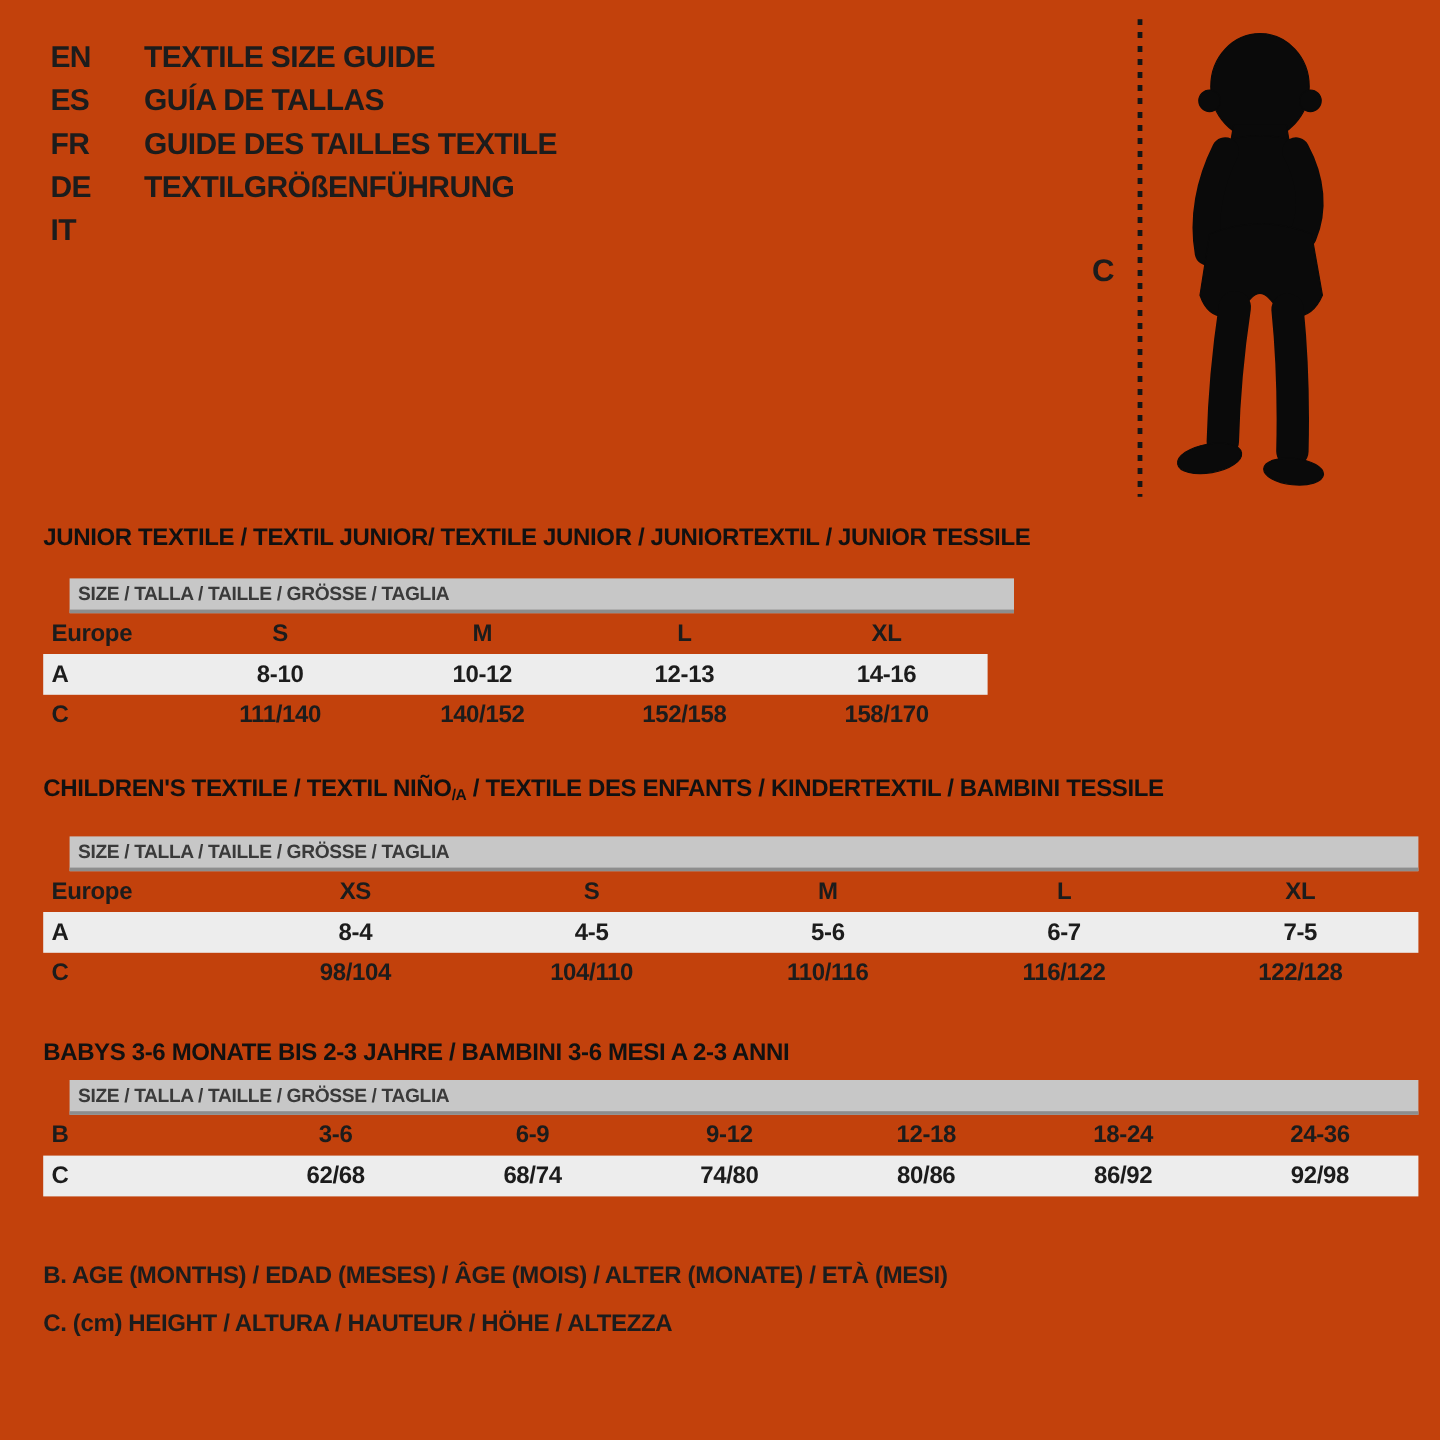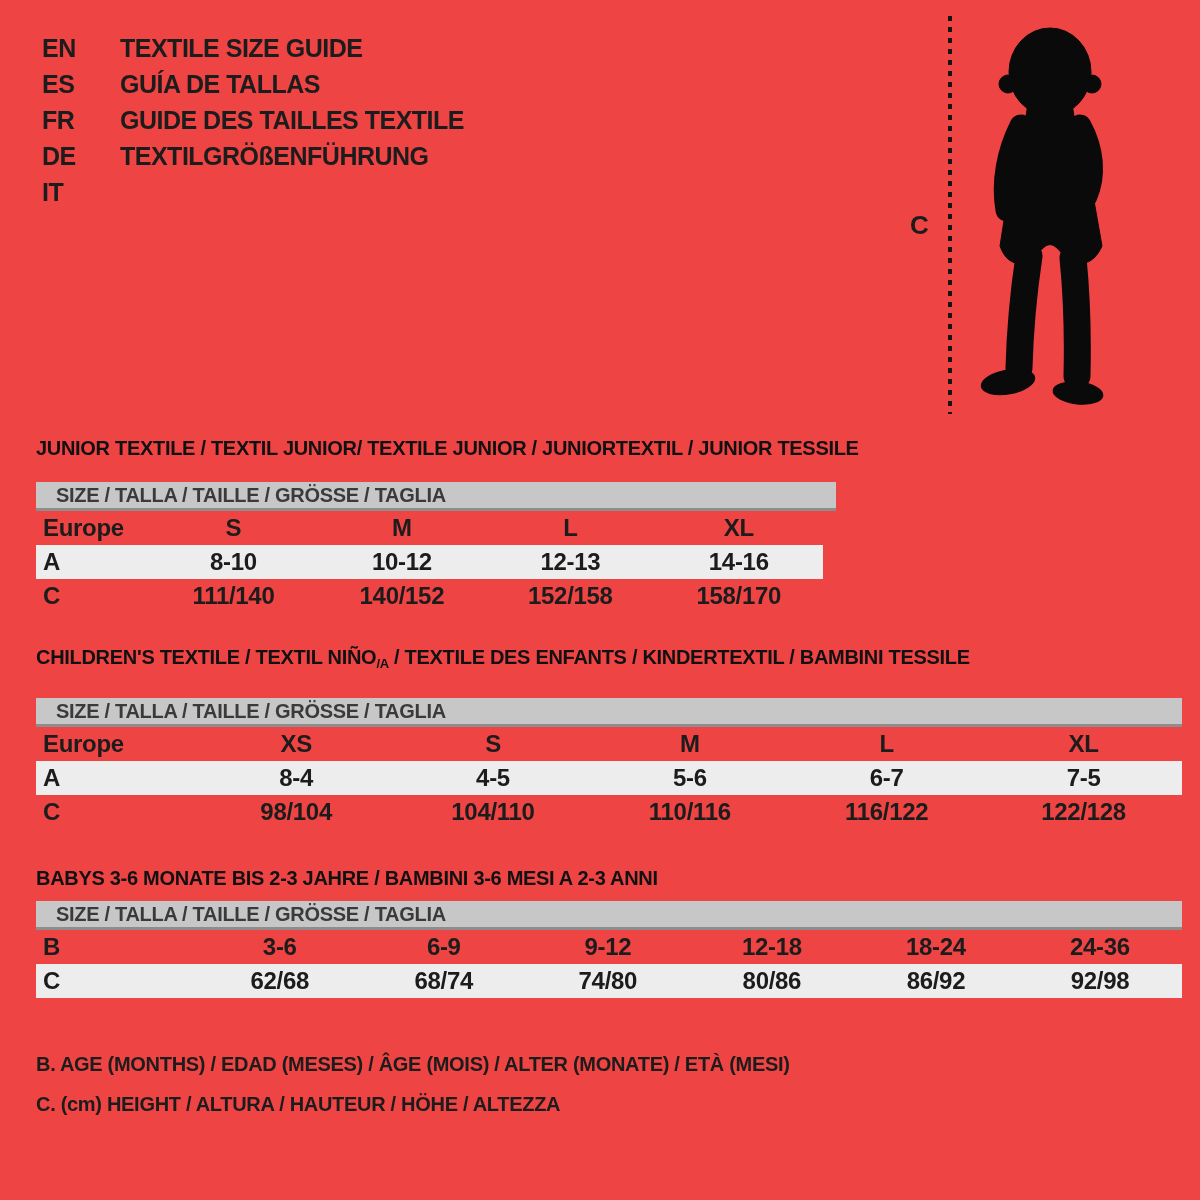--- a/index.html
+++ b/index.html
@@ -4,21 +4,21 @@
 <style>
   html, body {
     margin: 0;
     padding: 0;
     background: #ffffff;
   }
   .canvas {
     position: relative;
     width: 1200px;
     height: 1200px;
-    background: #ef4444;
+    background: #c2410c;
     font-family: "Liberation Sans", sans-serif;
     font-weight: bold;
     color: #1c1c1c;
     overflow: hidden;
   }
 
   
   .lang-block {
     position: absolute;
     left: 42px;
@@ -71,35 +71,36 @@
     white-space: nowrap;
   }
   .title-line { line-height: 38px; }
   .sub-part { font-size: 13px; vertical-align: -4px; }
 
   .size-bar {
     margin-top: 22px;
     height: 26px;
     background: #c7c7c7;
     border-bottom: 3px solid #8d8d8d;
-    font-size: 20px;
+    font-size: 16px;
     line-height: 27px;
     color: #3a3a3a;
-    padding-left: 20px;
-    letter-spacing: -0.3px;
+    padding-left: 7px;
+    letter-spacing: -0.3px;
+    margin-left: 22px;
   }
   .size-bar.tight { margin-top: 4px; }
 
   .stable { width: 100%; }
   .stable.narrow { width: 787px; }
   .trow {
     display: flex;
     height: 34px;
     align-items: center;
-    font-size: 24px;
+    font-size: 20px;
     letter-spacing: -0.3px;
   }
   .trow.shaded { background: #ededed; }
   .tcell { flex: 1; text-align: center; }
   .tcell.label { flex: 0 0 13.5%; text-align: left; padding-left: 7px; }
 
   .section-2 { margin-top: 32px; }
   .section-3 { margin-top: 30px; }
 
   

